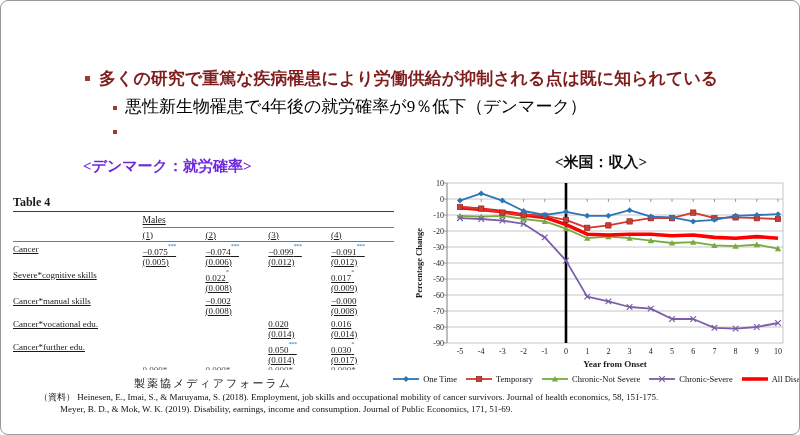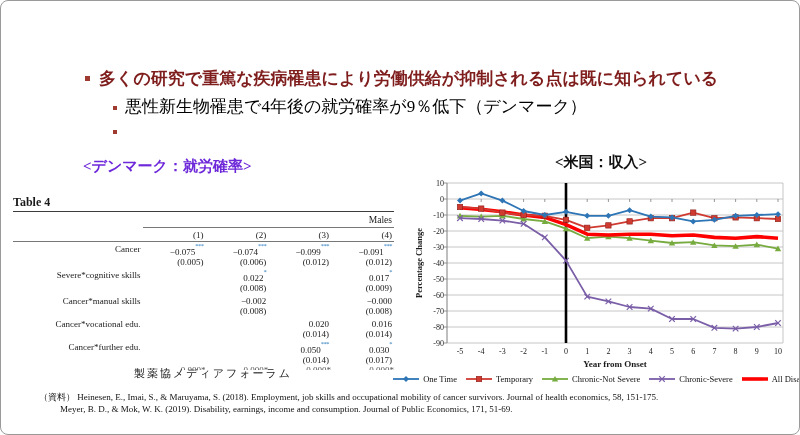--- a/index.html
+++ b/index.html
@@ -16,31 +16,31 @@
 
   .heading-left{position:absolute;left:82px;top:156px;width:250px;text-align:left;font-size:15px;font-weight:700;color:#6d28d9;white-space:nowrap;}
   .heading-right{position:absolute;left:490px;top:152px;width:220px;text-align:center;font-size:15px;font-weight:700;color:#111;white-space:nowrap;}
 
   
   .table-wrap{position:absolute;left:12px;top:194px;width:381px;color:#1a1a1a;}
   .t4-title{font-size:12px;font-weight:700;margin-bottom:1px;}
   .t4-caption{font-size:9.3px;margin-bottom:3px;}
   .t4-caption i{font-style:italic;}
   table.t4{border-collapse:collapse;width:100%;border-top:1.5px solid #3c3c3c;font-size:9px;table-layout:fixed;}
-  table.t4 th,table.t4 td{text-align:right;vertical-align:top;padding:1.5px 2px 1.5px 0;font-weight:400;}
+  table.t4 th,table.t4 td{text-align:left;vertical-align:top;padding:1.5px 2px 1.5px 0;font-weight:400;text-decoration:underline;}
   col.c-label{width:34%;} col.c-val{width:16.5%;}
   tr.males-row th{font-size:9.5px;padding-top:3px;}
   tr.males-row th.grp{border-bottom:1px solid #777;}
   tr.cols-row th{border-bottom:1px solid #777;padding-top:2px;}
   td .est,td .se{line-height:10px;white-space:nowrap;}
   sup.star{color:#2779bd;font-size:6.5px;position:relative;top:-3px;letter-spacing:-0.5px;}
   tr.trunc td{padding:0;}
   tr.trunc td div{height:4px;overflow:hidden;line-height:9px;color:#555;}
 
-  .forum{position:absolute;left:133px;top:365px;font-size:11px;color:#222;letter-spacing:2px;white-space:nowrap;}
+  .forum{position:absolute;left:133px;top:375px;font-size:11px;color:#222;letter-spacing:2px;white-space:nowrap;}
 
   
   .chart-wrap{position:absolute;left:413px;top:176px;width:380px;height:212px;}
   .legend{display:flex;justify-content:center;align-items:center;gap:9px;margin-top:1px;font-size:8.5px;color:#111;white-space:nowrap;}
   .legend .li{display:flex;align-items:center;gap:4px;}
 
   .citation{position:absolute;left:38px;top:391px;width:748px;font-size:9px;line-height:11.5px;color:#111;}
   .citation .l2{padding-left:21px;}
 </style>
 </head>

